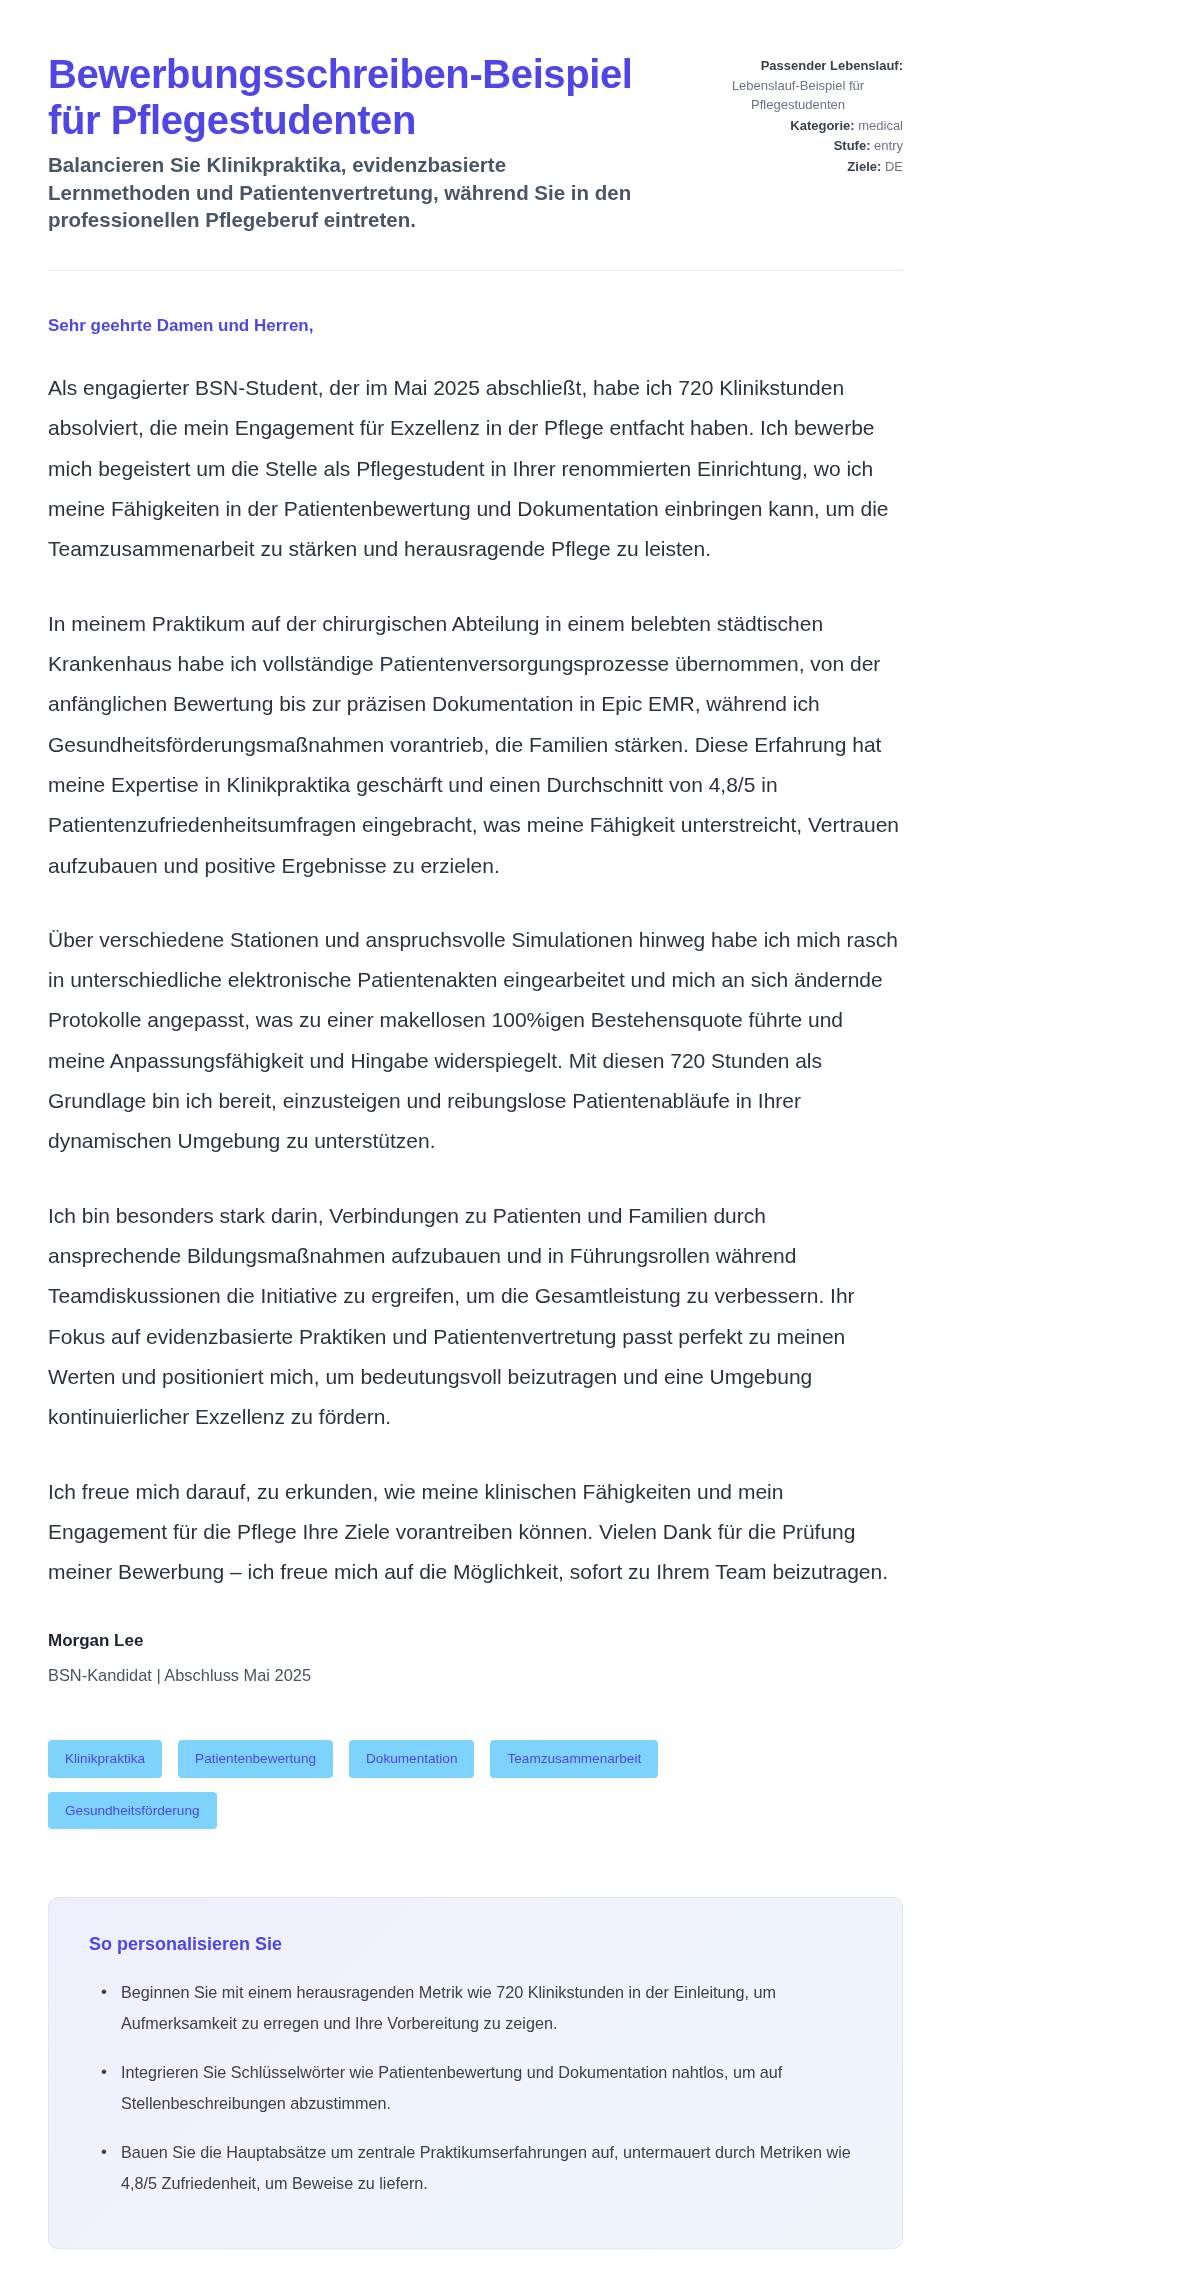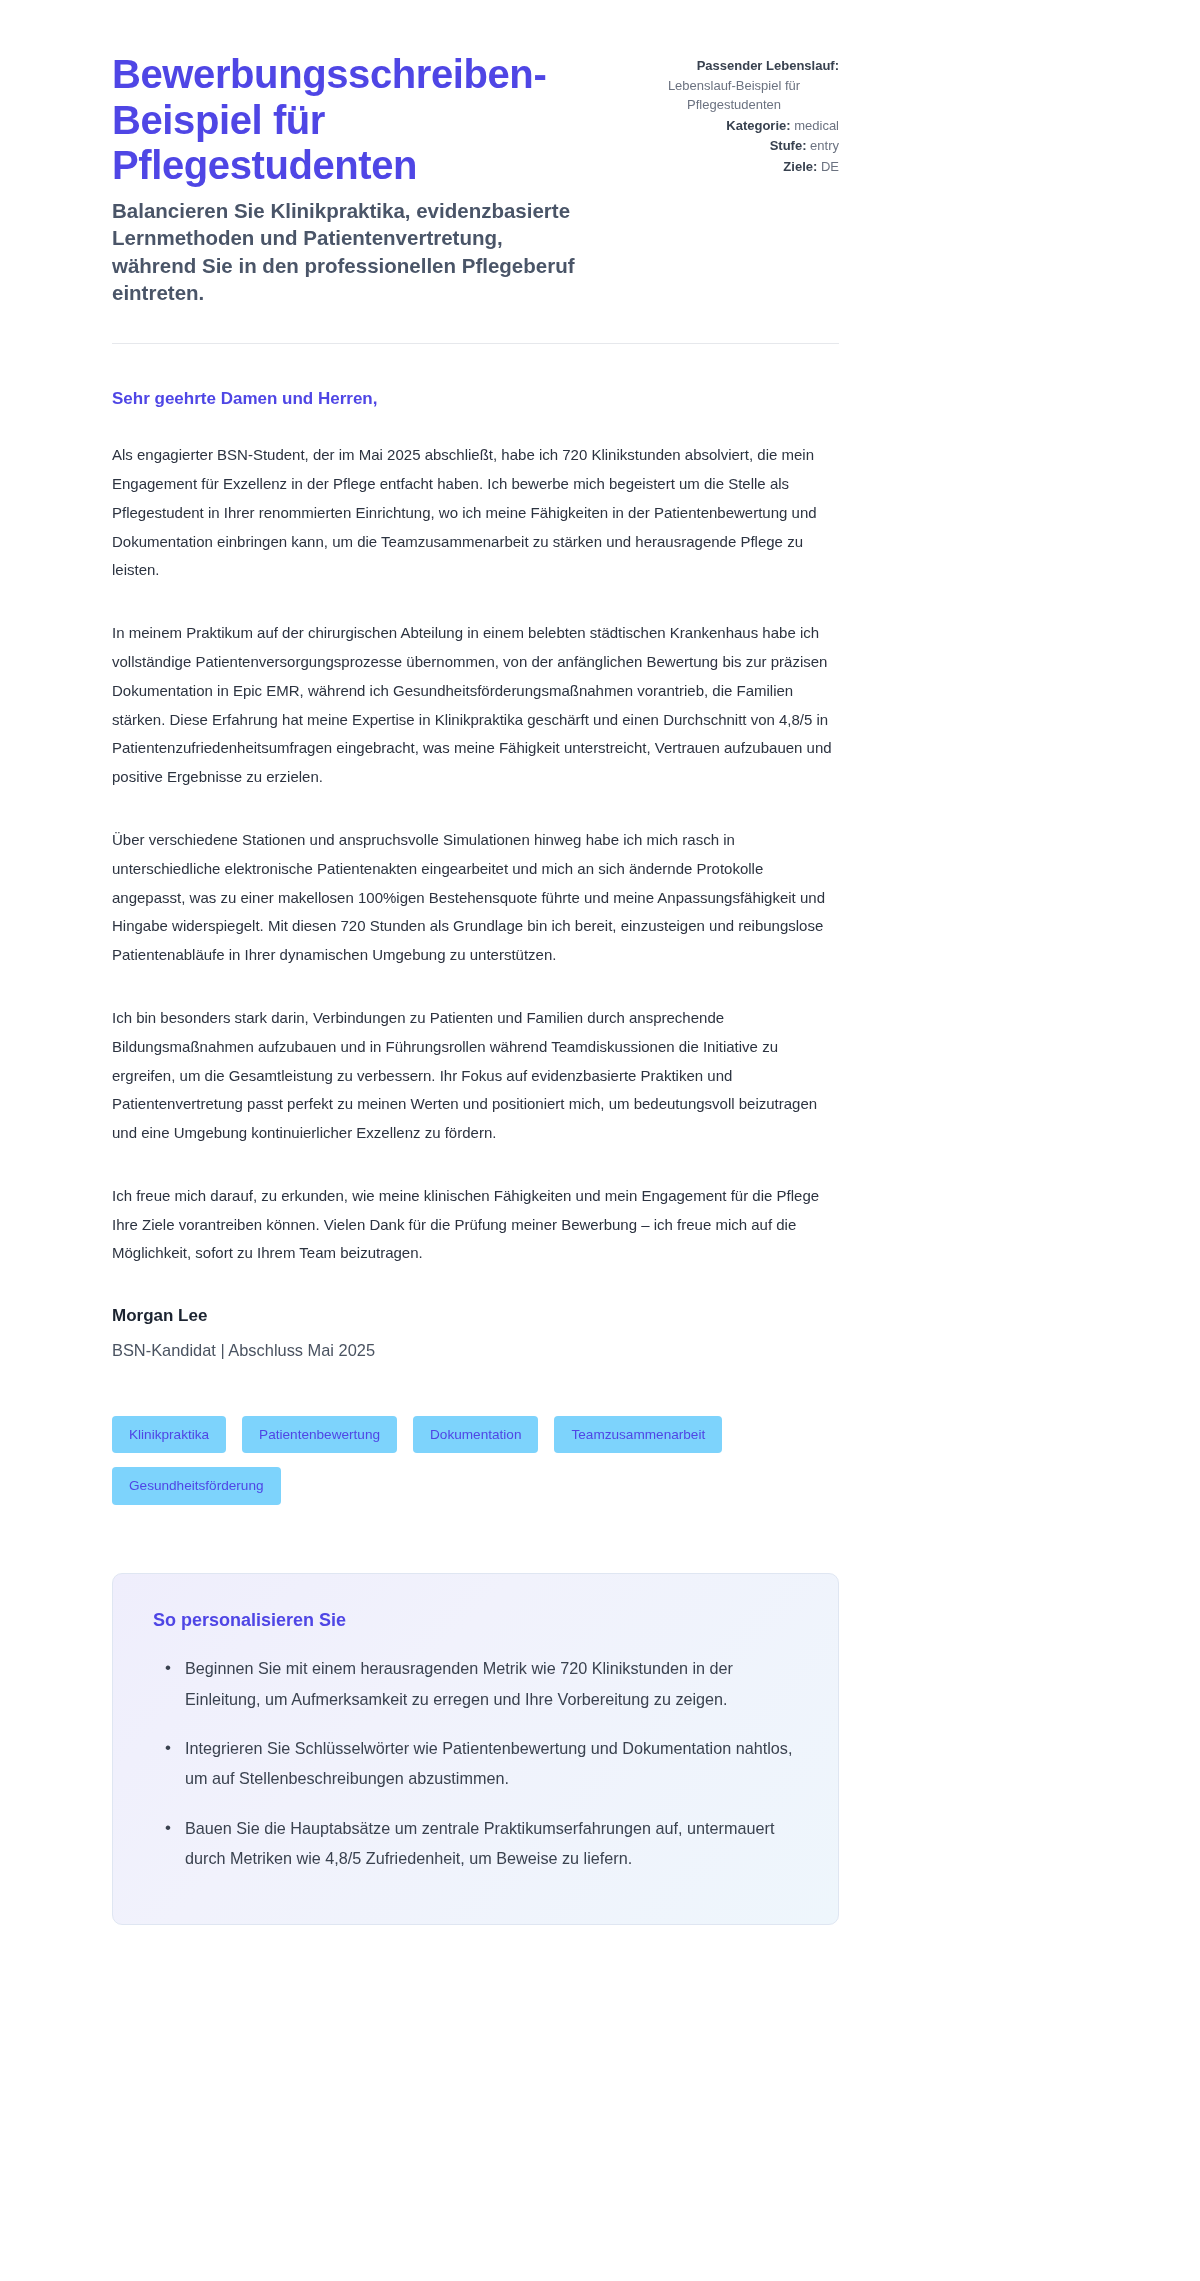--- a/index.html
+++ b/index.html
@@ -12,21 +12,21 @@
   body {
     width: 1200px;
     min-height: 2281px;
     font-family: "Liberation Sans", "DejaVu Sans", sans-serif;
     color: #1f2733;
     -webkit-font-smoothing: antialiased;
   }
 
   .page {
     width: 951px;
-    padding: 0 112px;
+    padding: 0 48px;
   }
 
   
   .doc-header {
     display: flex;
     align-items: flex-start;
     justify-content: space-between;
     gap: 40px;
     padding-top: 52px;
   }
@@ -78,21 +78,21 @@
   .salutation {
     margin: 0 0 30px 0;
     font-size: 17px;
     font-weight: 700;
     color: #4f46e5;
     line-height: 1.5;
   }
 
   .letter p.body-para {
     margin: 0 0 34px 0;
-    font-size: 15px;
+    font-size: 21px;
     line-height: 1.92;
     color: #2c3340;
     font-weight: 400;
   }
 
   
   .signature { margin-top: 22px; }
   .sig-name {
     margin: 0;
     font-size: 17px;

